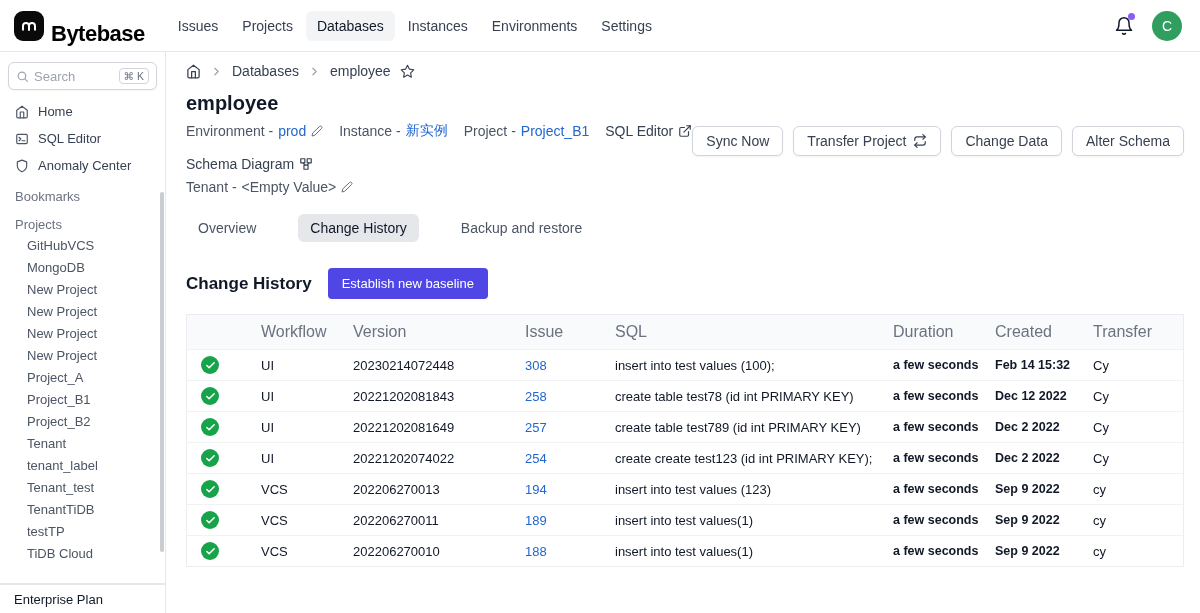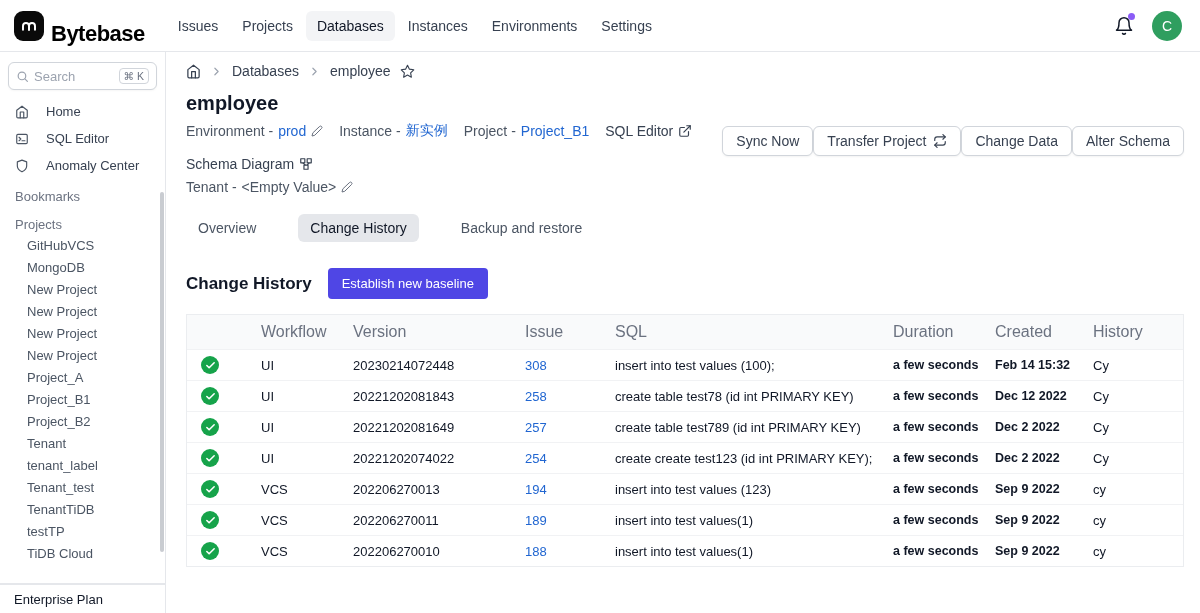--- a/index.html
+++ b/index.html
@@ -27,21 +27,21 @@
   .layout { display:flex; height:561px; }
 
   
   .sidebar { width:166px; border-right:1px solid #e5e7eb; display:flex; flex-direction:column; position:relative; background:#fff;justify-content:center; }
   .sidebar-inner { padding:10px 8px 0; flex:1; overflow:hidden; display:flex; flex-direction:column; }
   .search-box { display:flex; align-items:center; gap:5px; border:1px solid #d1d5db; border-radius:6px; padding:5px 7px; background:#fff; box-shadow:0 1px 2px rgba(0,0,0,.04); }
   .search-box input { border:none; outline:none; flex:1; min-width:0; font-size:13px; font-family:inherit; color:#374151; }
   .search-box input::placeholder { color:#9ca3af; }
   .kbd { border:1px solid #d1d5db; border-radius:4px; font-size:10.5px; padding:1px 4px; color:#6b7280; white-space:nowrap; background:#fff; }
   .side-nav { margin-top:8px; }
-  .side-item { display:flex; align-items:center; gap:17px; padding:6px 7px; font-size:13px; color:#374151; border-radius:5px; cursor:pointer; }
+  .side-item { display:flex; align-items:center; gap:9px; padding:6px 7px; font-size:13px; color:#374151; border-radius:5px; cursor:pointer; }
   .side-item .ic { color:#4b5563; flex:0 0 auto; }
   .side-section { padding:10px 7px 3px; font-size:13px; color:#6b7280; }
   .project-list { overflow:hidden; }
   .project-item { padding:4px 6px 4px 19px; font-size:13px; color:#4b5563; cursor:pointer; white-space:nowrap; line-height:14px; }
   .sidebar-bottom { border-top:1px solid #e5e7eb; }
   .sidebar-bottom .side-item { margin:4px 8px; }
   .plan-row { border-top:1px solid #e5e7eb; padding:7px 14px 6px; font-size:13px; color:#111827; }
   .side-scrollbar { position:absolute; right:1px; top:140px; width:4px; height:360px; background:#c9ccd1; border-radius:2px; }
 
   
@@ -50,21 +50,21 @@
   .crumb { cursor:pointer; }
   .crumb-sep { color:#9ca3af; display:flex; }
   .page-title { margin-top:13px; font-size:20px; font-weight:700; color:#111827; }
   .header-flex { display:flex; justify-content:space-between; align-items:flex-start; margin-top:7px; }
   .meta-block { font-size:14px; color:#4b5563; }
   .meta-row { display:flex; align-items:center; gap:16px; flex-wrap:wrap; margin-bottom:7px; }
   .meta-item { display:inline-flex; align-items:center; gap:5px; white-space:nowrap; }
   .meta-link { color:#2166d1; cursor:pointer; text-decoration:none; }
   .pencil { color:#6b7280; cursor:pointer; }
   .meta-action { display:inline-flex; align-items:center; gap:5px; color:#374151; cursor:pointer; }
-  .actions { display:flex; gap:0; margin-top:4px; }
+  .actions { display:flex; gap:10px; margin-top:4px; }
   .btn { display:inline-flex; align-items:center; gap:7px; border:1px solid #d1d5db; border-radius:6px; background:#fff; padding:6px 13px; font-size:14px; color:#374151; font-family:inherit; cursor:pointer; box-shadow:0 1px 2px rgba(0,0,0,.05); white-space:nowrap; }
   .tabs { display:flex; gap:30px; margin-top:12px; }
   .tab { padding:6px 12px; border-radius:6px; font-size:14px; color:#4b5563; cursor:pointer; white-space:nowrap; }
   .tab.active { background:#e5e7eb; color:#111827; }
 
   .section-head { display:flex; align-items:center; gap:16px; margin-top:26px; }
   .section-title { font-size:17px; font-weight:700; color:#111827; }
   .btn-primary { border:none; border-radius:4px; background:#4f46e5; color:#fff; font-size:13px; padding:8px 14px; font-family:inherit; cursor:pointer; }
 
   .table-wrap { margin-top:15px; border:1px solid #ebedf0; }
@@ -303,21 +303,21 @@
         </colgroup>
         <thead>
           <tr>
             <th></th>
             <th>Workflow</th>
             <th>Version</th>
             <th>Issue</th>
             <th>SQL</th>
             <th>Duration</th>
             <th>Created</th>
-            <th>History</th>
+            <th>Transfer</th>
           </tr>
         </thead>
         <tbody>
             <tr>
               <td class="cell-status"><span class="check">
                   <svg width="11" height="11" viewBox="0 0 24 24" fill="none" stroke="#fff" stroke-width="3.4" stroke-linecap="round" stroke-linejoin="round">
                     <polyline points="20 6 9 17 4 12"></polyline>
                   </svg>
                 </span></td>
               <td class="cell-workflow">UI</td>

